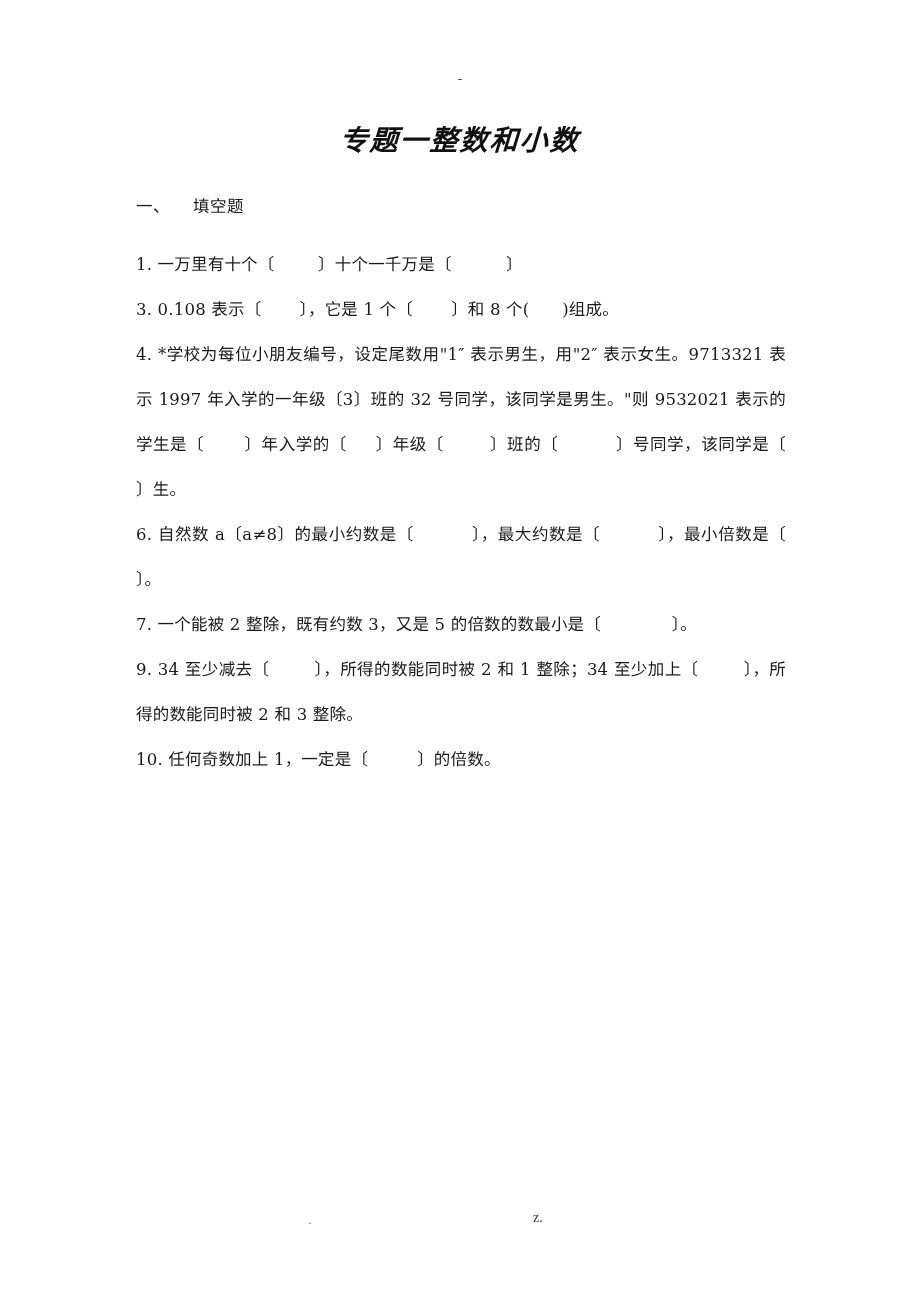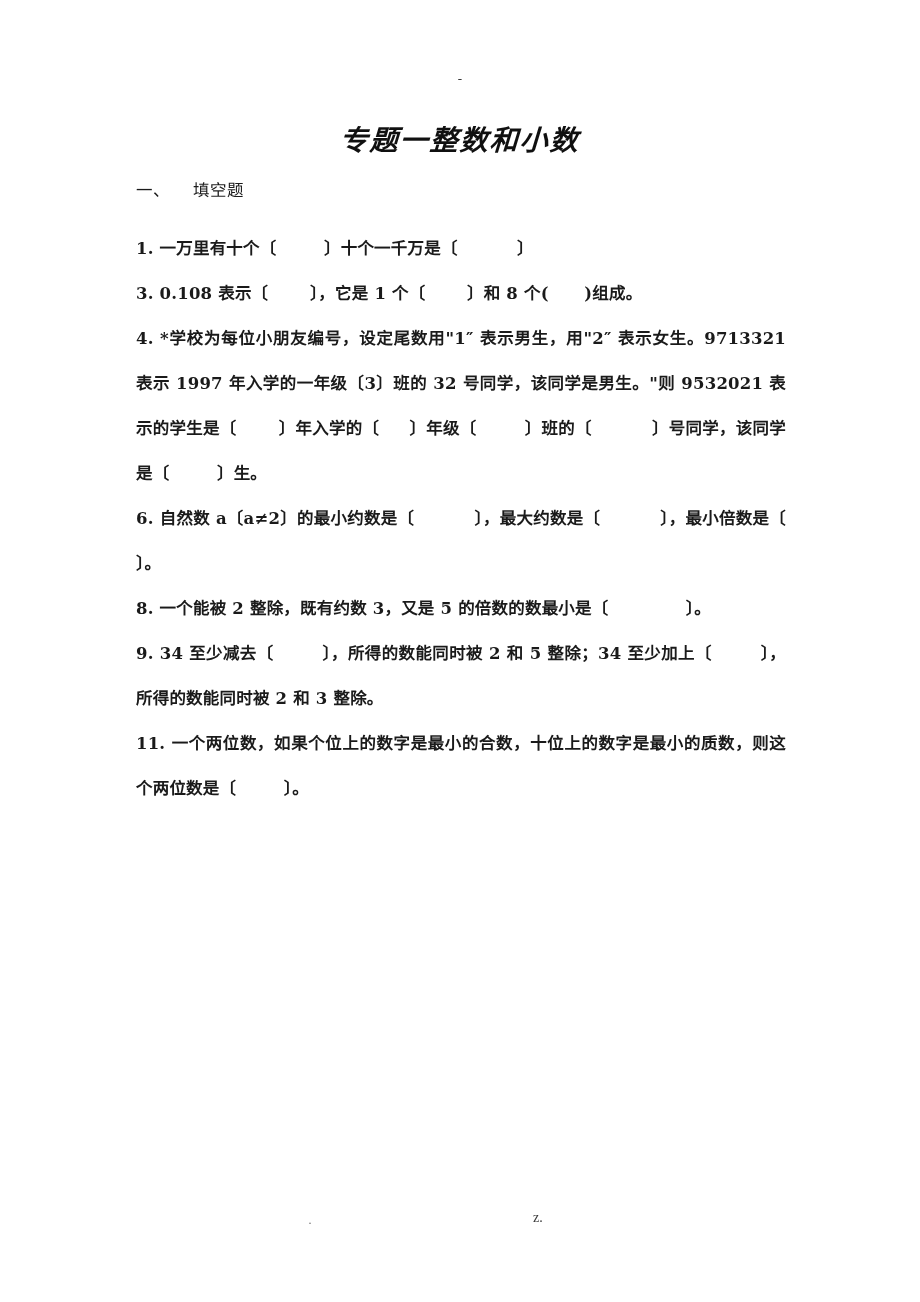--- a/index.html
+++ b/index.html
@@ -74,59 +74,58 @@
   .body-block {
     position: absolute;
     top: 183px;
     left: 136px;
     width: 650px;
   }
 
   .section-heading {
     font-size: 16.5px;
     line-height: 1.0;
-    margin: 0 0 26px 0;
+    margin: 16px 0 26px 0;
     white-space: pre;
     letter-spacing: 0.5px;
   }
 
   .q {
     font-size: 16.5px;
     line-height: 45px;
     margin: 0;
     letter-spacing: 0.2px;
     text-align: justify;
     text-justify: inter-ideograph;
     white-space: pre-wrap;
     word-break: break-all;
-    font-weight: bold;
   }
   .q + .q { margin-top: 0; }
 </style>
 </head>
 <body>
 
 <div class="page">
 
   <div class="header-mark">-</div>
 
   <div class="doc-title">专题一整数和小数</div>
 
   <div class="body-block">
 
     <p class="section-heading">一、    填空题</p>
 
     <div>
       <p class="q">1. 一万里有十个〔        〕十个一千万是〔          〕</p>
       <p class="q">3. 0.108 表示〔       〕，它是 1 个〔       〕和 8 个(      )组成。</p>
       <p class="q">4. *学校为每位小朋友编号，设定尾数用"1″ 表示男生，用"2″ 表示女生。9713321 表示 1997 年入学的一年级〔3〕班的 32 号同学，该同学是男生。"则 9532021 表示的学生是〔       〕年入学的〔     〕年级〔        〕班的〔          〕号同学，该同学是〔        〕生。</p>
-      <p class="q">6. 自然数 a〔a≠2〕的最小约数是〔          〕，最大约数是〔          〕，最小倍数是〔            〕。</p>
-      <p class="q">8. 一个能被 2 整除，既有约数 3，又是 5 的倍数的数最小是〔             〕。</p>
-      <p class="q">9. 34 至少减去〔        〕，所得的数能同时被 2 和 5 整除；34 至少加上〔        〕，所得的数能同时被 2 和 3 整除。</p>
-      <p class="q">11. 一个两位数，如果个位上的数字是最小的合数，十位上的数字是最小的质数，则这个两位数是〔        〕。</p>
+      <p class="q">6. 自然数 a〔a≠8〕的最小约数是〔          〕，最大约数是〔          〕，最小倍数是〔            〕。</p>
+      <p class="q">7. 一个能被 2 整除，既有约数 3，又是 5 的倍数的数最小是〔             〕。</p>
+      <p class="q">9. 34 至少减去〔        〕，所得的数能同时被 2 和 1 整除；34 至少加上〔        〕，所得的数能同时被 2 和 3 整除。</p>
+      <p class="q">10. 任何奇数加上 1，一定是〔         〕的倍数。</p>
     </div>
 
   </div>
 
   <div class="footer-mark-left">.</div>
 
   <div class="footer-mark-right">z.</div>
 
 </div>
 

